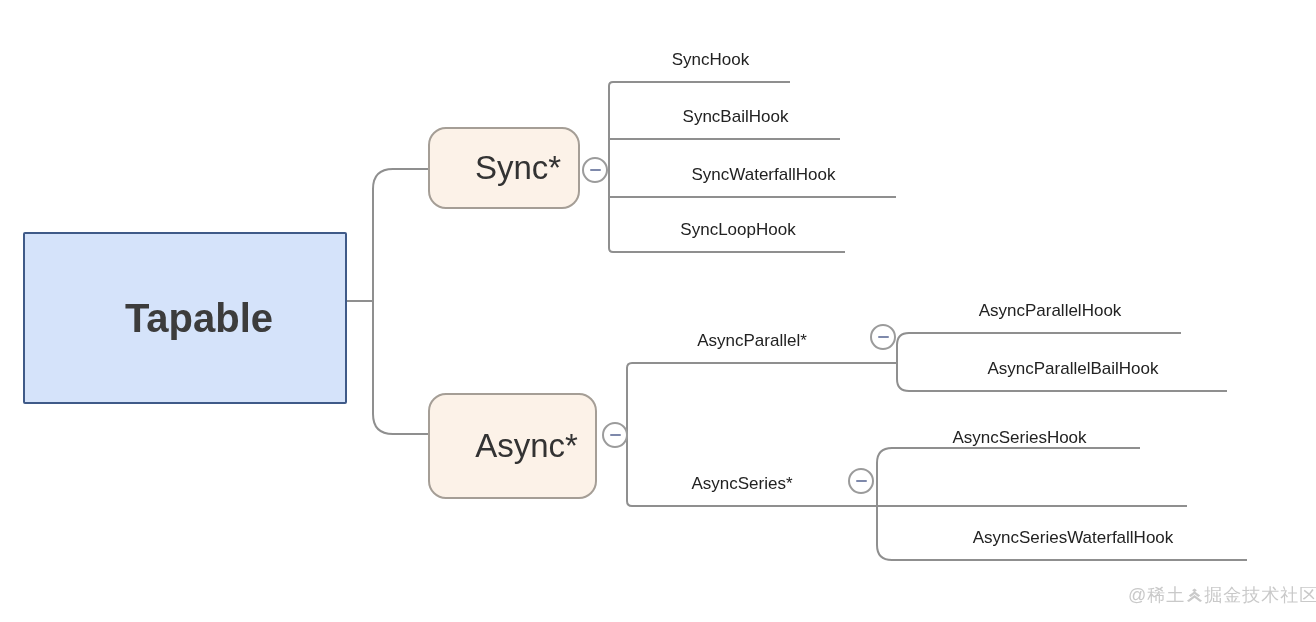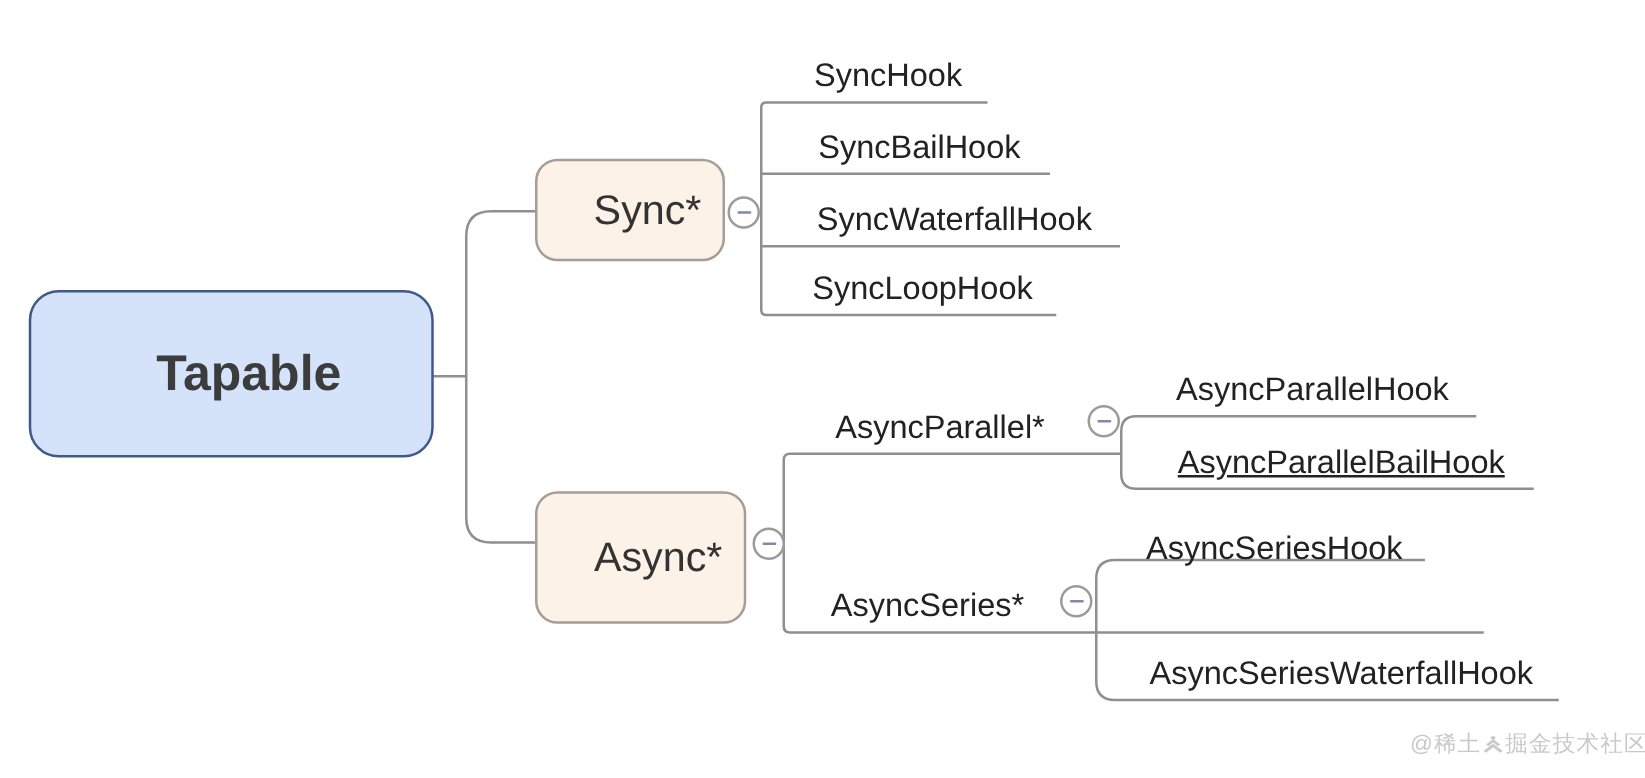--- a/index.html
+++ b/index.html
@@ -16,40 +16,40 @@
   .box {
     position: absolute;
     display: flex;
     align-items: center;
     justify-content: center;
     box-sizing: border-box;
     white-space: nowrap;
     padding-left: 28px;
   }
   .root-box {
-    left: 23px; top: 232px; width: 324px; height: 134px;
+    left: 23px; top: 232px; width: 324px; height: 172px;
     background: #d5e3fa;
     border: 2.5px solid #3f5a88;
-    border-radius: 24px;
+    border-radius: 2px;
     font-size: 40px; font-weight: bold; color: #3c3c3c;
   }
   .branch-box {
     background: #fcf2e8;
     border: 2px solid #a59e96;
     border-radius: 18px;
     font-size: 33px; color: #333333;
   }
   .sync-box  { left: 428px; top: 127px; width: 152px; height: 82px; }
   .async-box { left: 428px; top: 393px; width: 169px; height: 106px; }
 
   .leaf {
     position: absolute;
     height: 30px; line-height: 30px;
     text-align: center;
-    font-size: 26px; color: #222222;
+    font-size: 17px; color: #222222;
     white-space: nowrap;
   }
   .leaf.shift { text-indent: 22px; }
 
   .collapse {
     position: absolute;
     width: 22px; height: 22px;
     box-sizing: content-box;
     border: 2px solid #9b9b9b;
     border-radius: 50%;
@@ -115,21 +115,21 @@
 
   <div class="leaf shift" style="left:609px; top:45px;  width:181px;">SyncHook</div>
   <div class="leaf shift" style="left:609px; top:102px; width:231px;">SyncBailHook</div>
   <div class="leaf shift" style="left:609px; top:160px; width:287px;">SyncWaterfallHook</div>
   <div class="leaf shift" style="left:609px; top:215px; width:236px;">SyncLoopHook</div>
 
   <div class="leaf" style="left:627px; top:326px; width:250px;">AsyncParallel*</div>
   <div class="leaf" style="left:627px; top:469px; width:230px;">AsyncSeries*</div>
 
   <div class="leaf shift" style="left:897px; top:296px; width:284px;">AsyncParallelHook</div>
-  <div class="leaf shift" style="left:897px; top:354px; width:330px;text-decoration:underline;">AsyncParallelBailHook</div>
+  <div class="leaf shift" style="left:897px; top:354px; width:330px;">AsyncParallelBailHook</div>
 
   <div class="leaf shift" style="left:877px; top:411px; width:263px;margin-top:12px;">AsyncSeriesHook</div>
   <div class="leaf shift" style="left:877px; top:523px; width:370px;">AsyncSeriesWaterfallHook</div>
 
   <div class="watermark">
     <span>@稀土</span>
     <span class="jj">
       <svg width="17" height="15" viewBox="0 0 36 30" fill="#c9c9c9">
         <polygon points="18,0 23,4 18,8 13,4"></polygon>
         <polygon points="18,6 30,15 26,18 18,12 10,18 6,15"></polygon>

